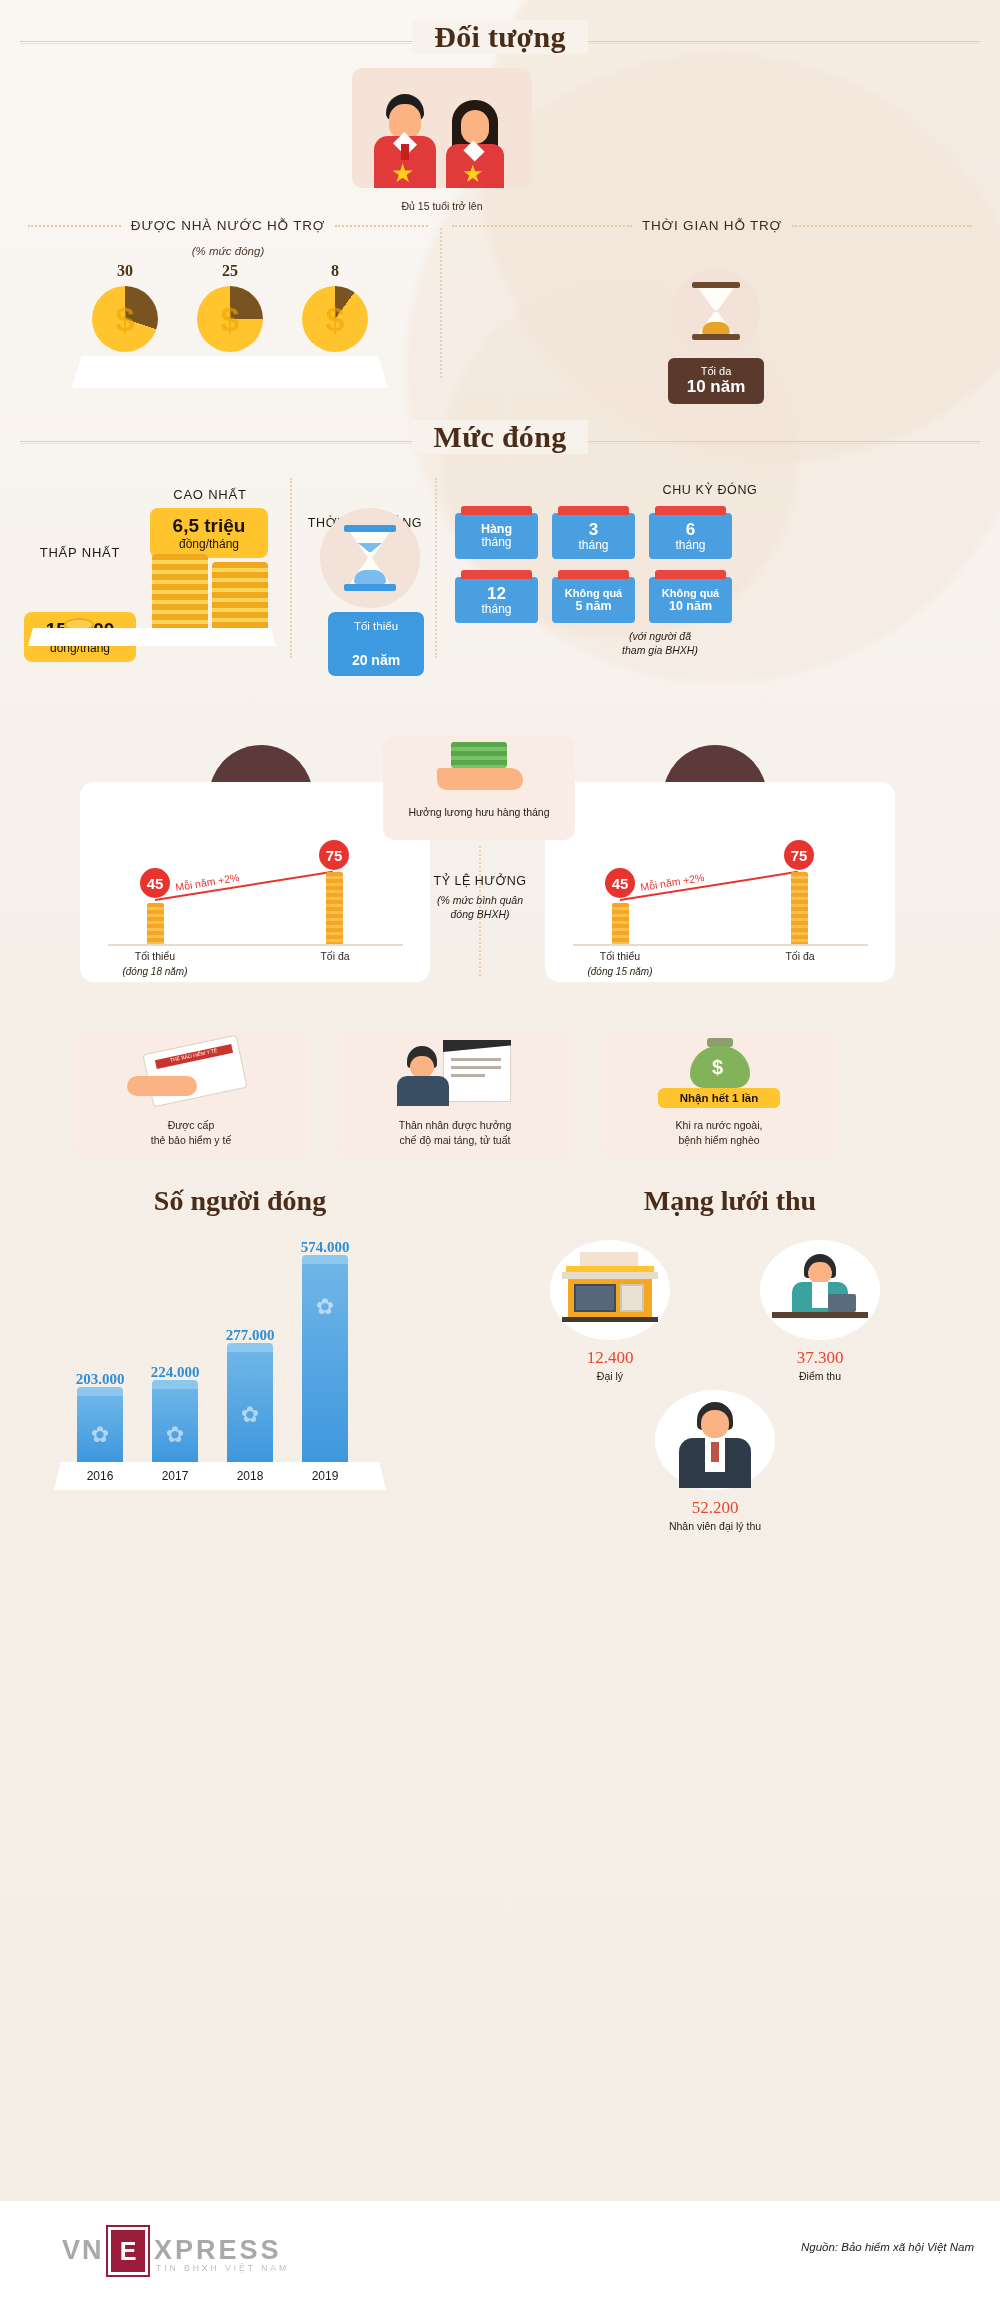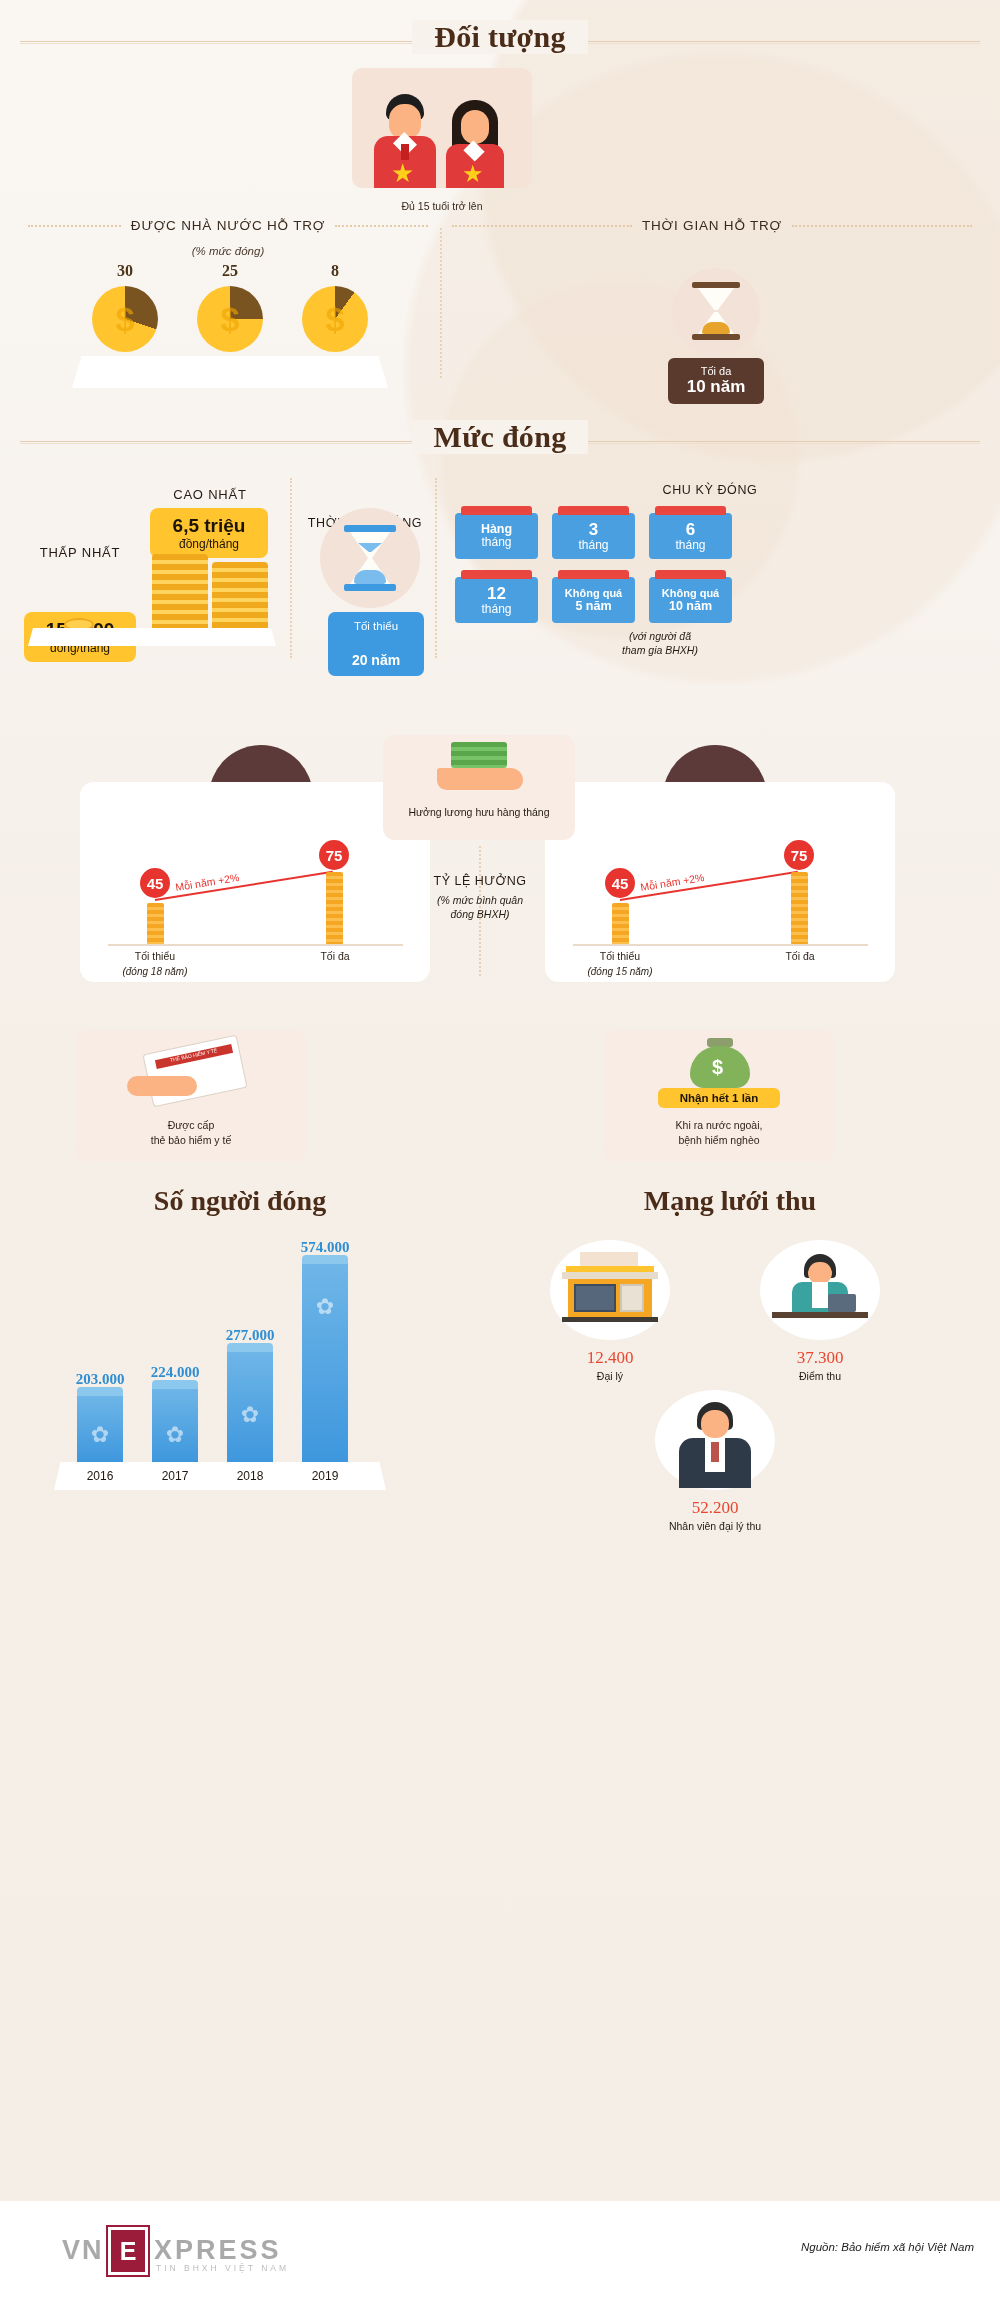--- a/index.html
+++ b/index.html
@@ -315,20 +315,36 @@
       <div style="position:absolute;left:20px;top:0;width:96px;height:54px;background:#fff;border:1px solid #dcd2c6;border-radius:4px;transform:rotate(-12deg);"></div>
       <div style="position:absolute;left:28px;top:8px;width:78px;height:9px;background:#c9342d;transform:rotate(-12deg);font-size:5px;color:#fff;text-align:center;">THẺ BẢO HIỂM Y TẾ</div>
       <div style="position:absolute;left:0;top:32px;width:70px;height:20px;background:#fbb384;border-radius:10px;"></div>
     </div>
     <div class="t" style="position:absolute;left:0;top:88px;width:232px;">
       <div>Được cấp</div>
       <div>thẻ bảo hiểm y tế</div>
     </div>
   </div>
 
+  <div class="bcard" style="position:absolute;left:339px;top:1030px;width:232px;height:132px;">
+    <div style="position:absolute;left:58px;top:10px;width:120px;height:70px;">
+      <div style="position:absolute;left:46px;top:0;width:68px;height:62px;background:#fff;border:1px solid #dcd2c6;"></div>
+      <div style="position:absolute;left:46px;top:0;width:68px;height:12px;background:#2c2c2c;clip-path:polygon(0 0,100% 0,100% 45%,0 100%);"></div>
+      <div style="position:absolute;left:54px;top:18px;width:50px;height:3px;background:#b7b0a6;"></div>
+      <div style="position:absolute;left:54px;top:26px;width:50px;height:3px;background:#b7b0a6;"></div>
+      <div style="position:absolute;left:54px;top:34px;width:34px;height:3px;background:#b7b0a6;"></div>
+      <div style="position:absolute;left:10px;top:6px;width:30px;height:22px;background:#2c2c2c;border-radius:15px 15px 4px 4px;"></div>
+      <div style="position:absolute;left:13px;top:16px;width:24px;height:22px;background:#fbb384;border-radius:11px;"></div>
+      <div style="position:absolute;left:0;top:36px;width:52px;height:30px;background:#3a4e63;border-radius:10px 10px 0 0;"></div>
+    </div>
+    <div class="t" style="position:absolute;left:0;top:88px;width:232px;">
+      <div>Thân nhân được hưởng</div>
+      <div>chế độ mai táng, tử tuất</div>
+    </div>
+  </div>
 
   <div class="bcard" style="position:absolute;left:603px;top:1030px;width:232px;height:132px;">
     <div style="position:absolute;left:82px;top:8px;width:70px;height:58px;">
       <div style="position:absolute;left:22px;top:0;width:26px;height:9px;background:#8c9e6b;border-radius:3px;"></div>
       <div style="position:absolute;left:5px;top:8px;width:60px;height:42px;background:#82b35a;border-radius:28px 28px 14px 14px;"></div>
       <div style="position:absolute;left:27px;top:18px;font-size:20px;color:#fff;font-weight:700;">$</div>
     </div>
     <div style="position:absolute;left:55px;top:58px;width:122px;background:#ffc42e;border-radius:6px;
                 text-align:center;font-size:11.5px;font-weight:700;color:#1d1408;padding:4px 0;">Nhận hết 1 lần</div>
     <div style="position:absolute;left:58px;top:50px;width:116px;height:20px;background:#fbb384;border-radius:10px;z-index:-1;"></div>

